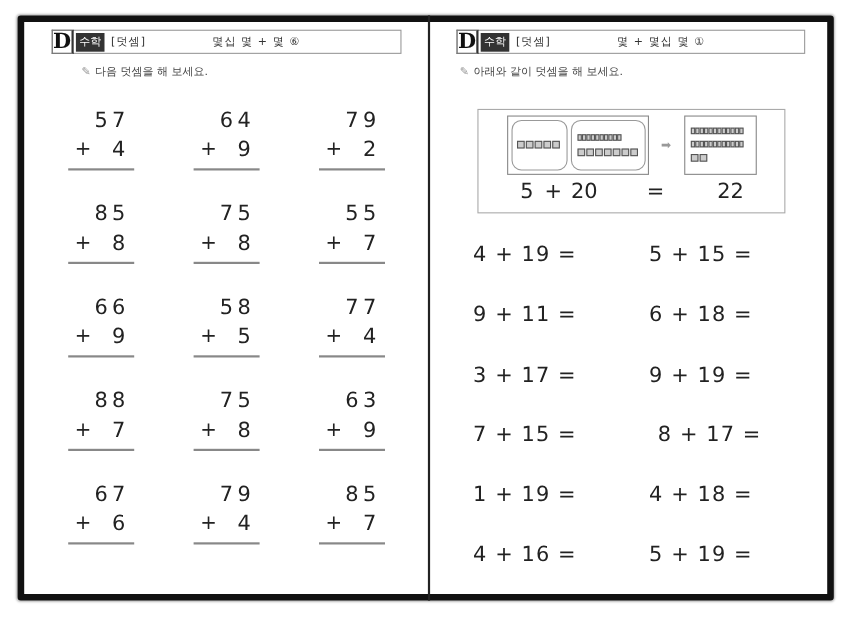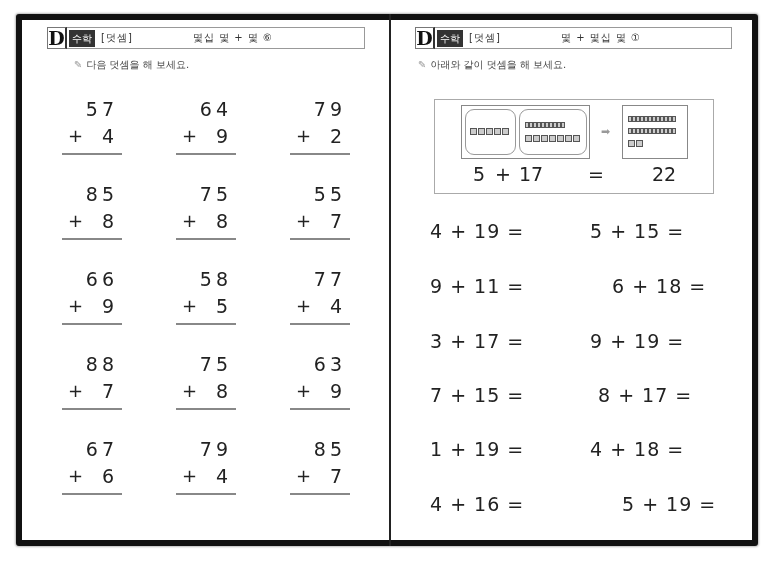--- a/index.html
+++ b/index.html
@@ -231,30 +231,30 @@
       <span class="cube"></span>
       <span class="cube"></span>
   </div>
   <div class="rod" style="left:5px; top:34px;">
     <span class="cube single"></span>
       <span class="cube single"></span>
   </div>
 </div>
 <span class="ex-eq" style="left:473px;">5</span>
 <span class="ex-eq" style="left:495px;">+</span>
-<span class="ex-eq" style="left:519px;">17</span>
+<span class="ex-eq" style="left:519px;">20</span>
 <span class="ex-eq" style="left:588px;">=</span>
 <span class="ex-eq" style="left:652px;">22</span>
 
 <div id="right-problems">
     <span class="hp" style="left: 430px; top: 220px;">4 + 19 =</span>
     <span class="hp" style="left: 590px; top: 220px;">5 + 15 =</span>
     <span class="hp" style="left: 430px; top: 275px;">9 + 11 =</span>
-    <span class="hp" style="left: 590px; top: 275px; margin-left: 22px;">6 + 18 =</span>
+    <span class="hp" style="left: 590px; top: 275px;">6 + 18 =</span>
     <span class="hp" style="left: 430px; top: 330px;">3 + 17 =</span>
     <span class="hp" style="left: 590px; top: 330px;">9 + 19 =</span>
     <span class="hp" style="left: 430px; top: 384px;">7 + 15 =</span>
     <span class="hp" style="left: 598px; top: 384px;">8 + 17 =</span>
     <span class="hp" style="left: 430px; top: 438px;">1 + 19 =</span>
     <span class="hp" style="left: 590px; top: 438px;">4 + 18 =</span>
     <span class="hp" style="left: 430px; top: 493px;">4 + 16 =</span>
-    <span class="hp" style="left: 622px; top: 493px; text-align: right;">5 + 19 =</span>
+    <span class="hp" style="left: 590px; top: 493px; text-align: right;">5 + 19 =</span>
   </div>
 
 </body></html>

